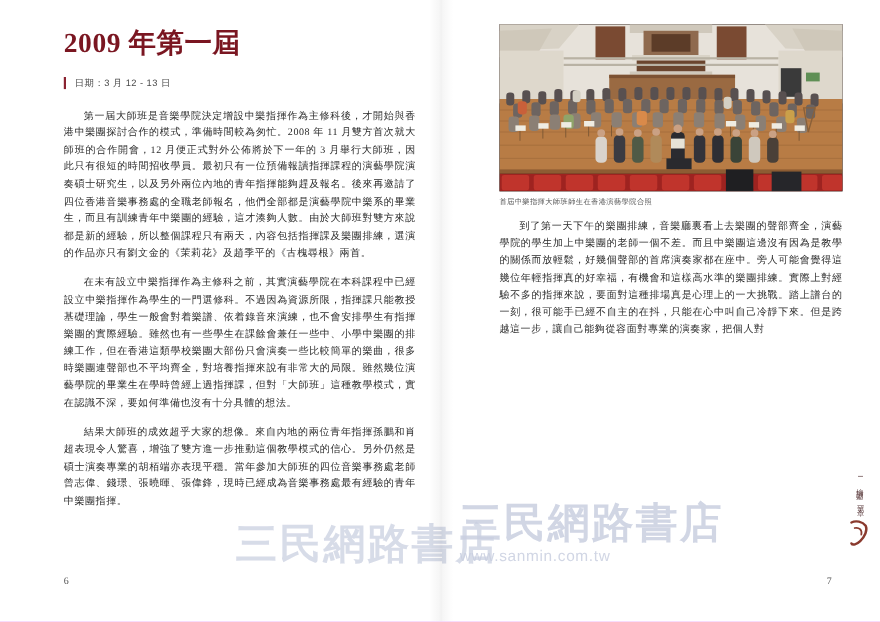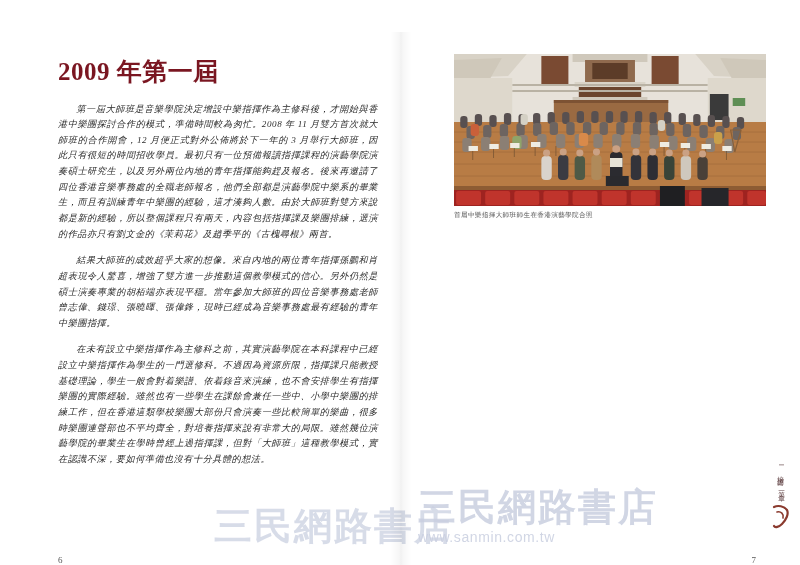--- a/index.html
+++ b/index.html
@@ -13,21 +13,20 @@
     font-family: "Liberation Serif", "DejaVu Serif", serif;
     overflow: hidden;
     position: relative;
   }
 
   .spread {
     position: absolute;
     inset: 0;
     display: flex;
     background: #d946ef;
-    margin-top: 32px;
   }
 
   
   .page {
     position: relative;
     width: 400px;
     height: 565px;
     background: #ffffff;
     box-sizing: border-box;
   }
@@ -84,21 +83,20 @@
   
   .body-col p {
     margin: 0 0 11px 0;
     font-size: 9.1px;
     line-height: 1.72;
     color: #2b2b2b;
     text-align: justify;
     text-indent: 2em;
     letter-spacing: 0.55px;
     font-family: "Liberation Serif", "DejaVu Serif", serif;
-    font-style: italic;
   }
   .body-col p:last-child { margin-bottom: 0; }
 
   
   .photo-block { margin: 0 0 10px 0; }
   .photo {
     position: relative;
     width: 100%;
     height: 152px;
     overflow: hidden;
@@ -198,25 +196,29 @@
 </style>
 </head>
 <body>
 
 <div class="spread">
 
   <div class="page page-left">
 
     <h1 class="chapter-title">2009 年第一屆</h1>
 
+    <div class="date-row">
+      <span class="date-rule"></span>
+      <span class="date-text">日期：3 月 12 - 13 日</span>
+    </div>
 
     <div class="body-col">
       <p>第一屆大師班是音樂學院決定增設中樂指揮作為主修科後，才開始與香港中樂團探討合作的模式，準備時間較為匆忙。2008 年 11 月雙方首次就大師班的合作開會，12 月便正式對外公佈將於下一年的 3 月舉行大師班，因此只有很短的時間招收學員。最初只有一位預備報讀指揮課程的演藝學院演奏碩士研究生，以及另外兩位內地的青年指揮能夠趕及報名。後來再邀請了四位香港音樂事務處的全職老師報名，他們全部都是演藝學院中樂系的畢業生，而且有訓練青年中樂團的經驗，這才湊夠人數。由於大師班對雙方來說都是新的經驗，所以整個課程只有兩天，內容包括指揮課及樂團排練，選演的作品亦只有劉文金的《茉莉花》及趙季平的《古槐尋根》兩首。</p>
+      <p>在未有設立中樂指揮作為主修科之前，其實演藝學院在本科課程中已經設立中樂指揮作為學生的一門選修科。不過因為資源所限，指揮課只能教授基礎理論，學生一般會對着樂譜、依着錄音來演練，也不會安排學生有指揮樂團的實際經驗。雖然也有一些學生在課餘會兼任一些中、小學中樂團的排練工作，但在香港這類學校樂團大部份只會演奏一些比較簡單的樂曲，很多時樂團連聲部也不平均齊全，對培養指揮來說有非常大的局限。雖然幾位演藝學院的畢業生在學時曾經上過指揮課，但對「大師班」這種教學模式，實在認識不深，要如何準備也沒有十分具體的想法。</p>
       <p>結果大師班的成效超乎大家的想像。來自內地的兩位青年指揮孫鵬和肖超表現令人驚喜，增強了雙方進一步推動這個教學模式的信心。另外仍然是碩士演奏專業的胡栢端亦表現平穩。當年參加大師班的四位音樂事務處老師曾志偉、錢璟、張曉暉、張偉鋒，現時已經成為音樂事務處最有經驗的青年中樂團指揮。</p>
-      <p>在未有設立中樂指揮作為主修科之前，其實演藝學院在本科課程中已經設立中樂指揮作為學生的一門選修科。不過因為資源所限，指揮課只能教授基礎理論，學生一般會對着樂譜、依着錄音來演練，也不會安排學生有指揮樂團的實際經驗。雖然也有一些學生在課餘會兼任一些中、小學中樂團的排練工作，但在香港這類學校樂團大部份只會演奏一些比較簡單的樂曲，很多時樂團連聲部也不平均齊全，對培養指揮來說有非常大的局限。雖然幾位演藝學院的畢業生在學時曾經上過指揮課，但對「大師班」這種教學模式，實在認識不深，要如何準備也沒有十分具體的想法。</p>
     </div>
 
     <div class="watermark-left">
       <div class="wm-cn">三民網路書店</div>
     </div>
 
     <div class="folio folio-left">6</div>
   </div>
 
   <div class="page page-right">
@@ -412,20 +414,21 @@
             <rect x="282" y="137" width="18" height="14" rx="2"></rect>
           </g>
           <rect x="198" y="132" width="24" height="20" fill="#1f1f22"></rect>
           <rect x="238" y="134" width="26" height="18" fill="#26262a"></rect>
         </svg>
       </div>
       <div class="photo-caption">首屆中樂指揮大師班師生在香港演藝學院合照</div>
     </div>
 
     <div class="body-col">
+      <p>到了第一天下午的樂團排練，音樂廳裏看上去樂團的聲部齊全，演藝學院的學生加上中樂團的老師一個不差。而且中樂團這邊沒有因為是教學的關係而放輕鬆，好幾個聲部的首席演奏家都在座中。旁人可能會覺得這幾位年輕指揮真的好幸福，有機會和這樣高水準的樂團排練。實際上對經驗不多的指揮來說，要面對這種排場真是心理上的一大挑戰。踏上譜台的一刻，很可能手已經不自主的在抖，只能在心中叫自己冷靜下來。但是跨越這一步，讓自己能夠從容面對專業的演奏家，把個人對</p>
     </div>
 
     <div class="watermark">
       <div class="wm-cn">三民網路書店</div>
       <div class="wm-url">www.sanmin.com.tw</div>
     </div>
 
     <div class="side-tab">
       <div class="tab-section">I 培訓篇</div>
       <div class="tab-chapter">第一章</div>

